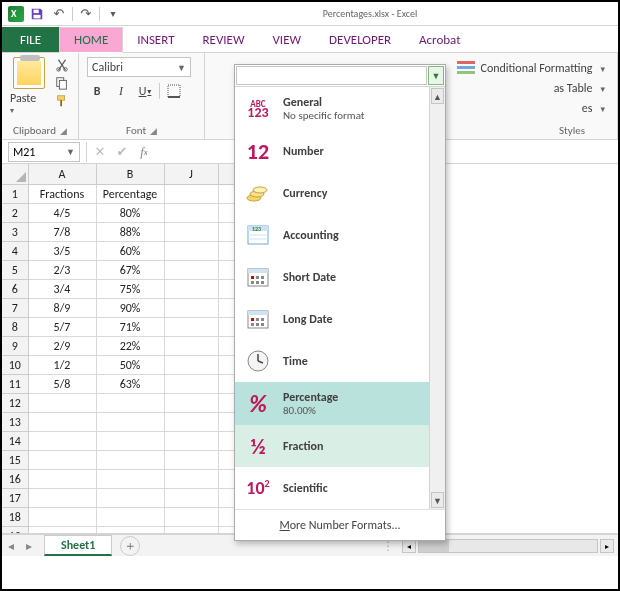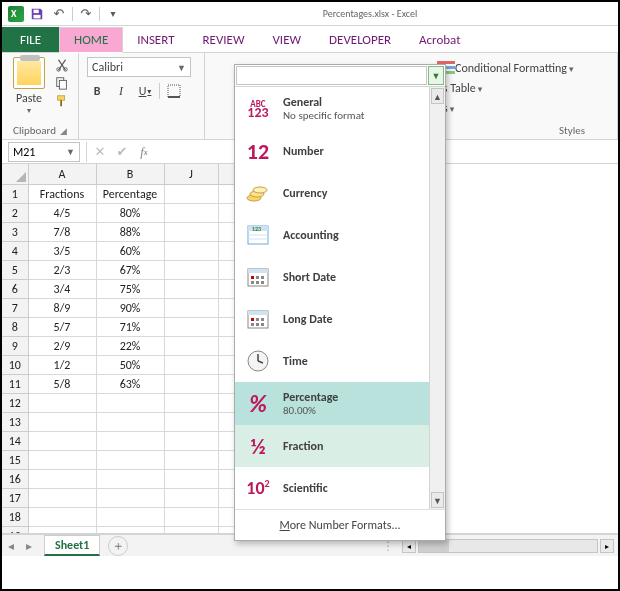--- a/index.html
+++ b/index.html
@@ -21,35 +21,35 @@
   .tab.file { background:#217346; color:#fff; padding:5px 18px; }
   .tab.active { border:1px solid #d4d4d4; border-bottom:1px solid #fff; color:#217346; background:#f9a8d4; position:relative; top:1px; }
 
   
   .ribbon-body { height: 88px; border-top:1px solid #d4d4d4; border-bottom:1px solid #d4d4d4; background:#f9f9f9; display:flex; font-size:12px; color:#444; }
   .group { border-right:1px solid #d4d4d4; display:flex; flex-direction:column; justify-content:space-between; padding:4px 8px 2px; }
   .group-label { text-align:center; font-size:11px; color:#666; padding-top:2px; }
   .group-label .dlg { margin-left:4px; color:#888; font-size:9px; }
 
   .clipboard-inner { display:flex; gap:6px; align-items:flex-start; }
-  .paste-big { width:38px; text-align:center; cursor:pointer; }
+  .paste-big { width:38px; text-align:left; cursor:pointer; }
   .paste-icon { width:32px; height:32px; margin:0 auto 2px; background:#fff; border:1px solid #bfa24a; border-radius:2px; position:relative; }
   .paste-icon::before { content:""; position:absolute; inset:3px; background:linear-gradient(#ffe8a0,#ffd45e); }
   .paste-icon::after { content:""; position:absolute; left:6px; top:-3px; width:20px; height:6px; background:#c0c0c0; border-radius:2px; }
   .clip-side { display:flex; flex-direction:column; gap:2px; }
   .mini-icn { width:16px; height:16px; display:flex; align-items:center; justify-content:center; cursor:pointer; }
 
   .font-row { display:flex; align-items:center; gap:4px; margin-bottom:4px; }
   .font-combo { width:104px; height:20px; border:1px solid #c5c5c5; background:#fff; font-size:12px; padding:1px 4px; display:flex; align-items:center; justify-content:space-between; cursor:pointer; }
   .dd-arrow { color:#666; font-size:9px; }
   .font-btn { width:20px; height:20px; display:flex; align-items:center; justify-content:center; cursor:pointer; border:1px solid transparent; }
 
   .styles-group { flex:1; }
   .styles-inner { display:flex; flex-direction:column; gap:2px; padding-top:2px; }
-  .styles-item { display:flex; align-items:center; font-size:12px; color:#444; cursor:pointer; padding:2px 4px; }
+  .styles-item { display:flex; align-items:center; gap:6px; font-size:12px; color:#444; cursor:pointer; padding:2px 4px;justify-content:flex-end; }
   .styles-icn { width:18px; height:14px; }
 
   
   .nf-overlay { position:absolute; left:232px; top:62px; width:212px; background:#fff; border:1px solid #ababab; box-shadow:2px 3px 6px rgba(0,0,0,.25); z-index:50; }
   .nf-header { height:22px; border-bottom:1px solid #d4d4d4; display:flex; }
   .nf-header-box { flex:1; border:1px solid #c5c5c5; margin:1px; background:#fff; display:flex; align-items:center; justify-content:flex-end; padding-right:4px; }
   .nf-header-arrow { width:16px; background:#e8f5e8; border:1px solid #7fba7f; margin:1px 1px 1px 0; display:flex; align-items:center; justify-content:center; color:#2e7d32; font-size:9px; cursor:pointer; }
   .nf-list { max-height:460px; overflow:hidden; position:relative; }
   .nf-item { display:flex; align-items:center; gap:10px; padding:8px 10px 8px 8px; cursor:pointer; }
   .nf-item.highlight { background:#b8e2db; }
@@ -78,21 +78,21 @@
   .sel-all::after { content:""; position:absolute; right:2px; bottom:2px; border:5px solid transparent; border-right-color:#b5b5b5; border-bottom-color:#b5b5b5; }
   th.colh { background:#f3f3f3; border:1px solid #ccc; border-top:none; font-weight:normal; height:20px; min-width:68px; cursor:pointer; }
   th.rowh { background:#f3f3f3; border:1px solid #ccc; border-left:none; font-weight:normal; width:26px; text-align:center; cursor:pointer; height:19px; }
   td.cell { border:1px solid #d9d9d9; height:19px; padding:0 4px; text-align:center; }
   td.cell.left { text-align:center; }
   .col-narrow { min-width:54px !important; width:54px; }
 
   
   .sheet-bar { height:22px; display:flex; align-items:center; font-size:12px; border-top:1px solid #d4d4d4; background:#f3f3f3; }
   .sheet-nav { width:18px; height:18px; display:flex; align-items:center; justify-content:center; color:#888; cursor:pointer; }
-  .sheet-tab { padding:2px 10px; background:#fff; border:1px solid #ccc; border-bottom:2px solid #217346; font-weight:bold; color:#217346; margin-left:6px; cursor:pointer; }
+  .sheet-tab { padding:2px 16px; background:#fff; border:1px solid #ccc; border-bottom:2px solid #217346; font-weight:bold; color:#217346; margin-left:6px; cursor:pointer; }
   .sheet-add { width:20px; height:20px; display:flex; align-items:center; justify-content:center; color:#777; border:1px solid #ccc; border-radius:50%; margin-left:8px; cursor:pointer; font-size:13px; }
   .hscroll { flex:1; display:flex; align-items:center; justify-content:flex-end; gap:2px; padding-right:4px; }
   .hscroll-bar { width:180px; height:14px; background:#e8e8e8; border:1px solid #c5c5c5; position:relative; }
   .hscroll-thumb { position:absolute; left:0; top:0; bottom:0; width:30px; background:#cfcfcf; }
   .hscroll-btn { width:14px; height:14px; background:#eaeaea; border:1px solid #c5c5c5; display:flex; align-items:center; justify-content:center; font-size:8px; cursor:pointer; }
 
   
   svg { display:block; }
 </style>
 </head>
@@ -178,20 +178,21 @@
           </div>
         <span style="width:1px;height:16px;background:#ccc;"></span>
         <div class="font-btn">
           <svg width="14" height="14" viewBox="0 0 14 14">
               <rect x="1" y="1" width="12" height="12" fill="none" stroke="#555" stroke-dasharray="1 1"></rect>
               <line x1="1" y1="13" x2="13" y2="13" stroke="#555" stroke-width="2"></line>
             </svg>
         </div>
       </div>
     </div>
+    <div class="group-label"><span>Font</span><span class="dlg">◢</span></div>
   </div>
 
   <div class="group styles-group">
     <div class="styles-inner" style="padding-left:220px;">
       <div class="styles-item">
         <svg class="styles-icn" viewBox="0 0 18 14">
             <rect width="18" height="3" fill="#e06666"></rect>
             <rect y="5" width="18" height="3" fill="#6fa8dc"></rect>
             <rect y="10" width="18" height="3" fill="#93c47d"></rect>
           </svg>

